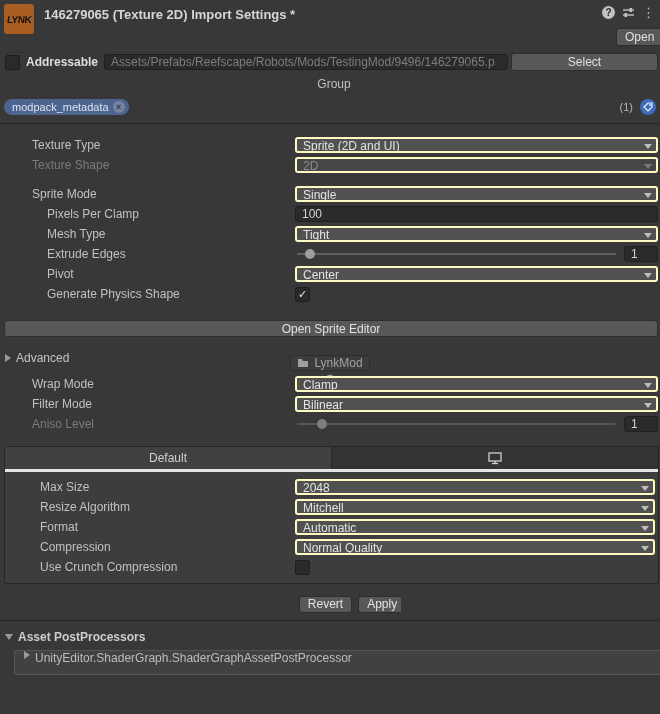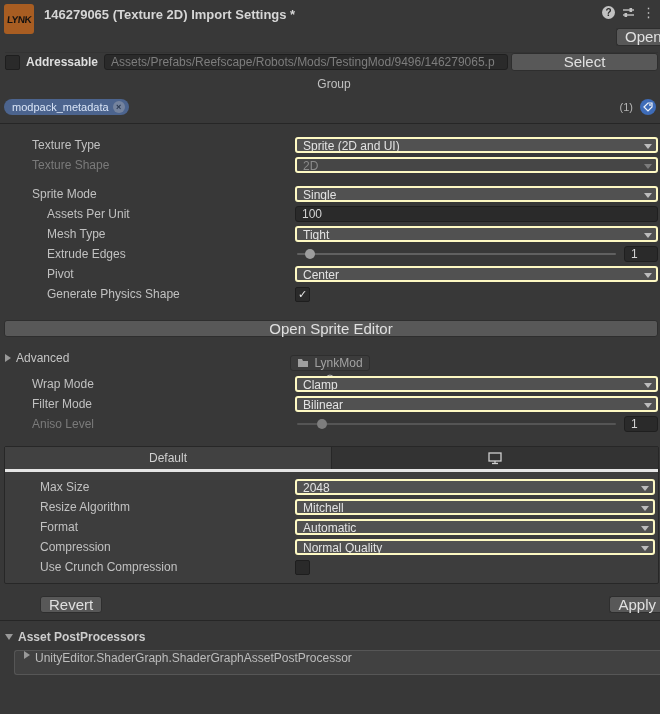--- a/index.html
+++ b/index.html
@@ -12,21 +12,21 @@
   .logo{position:absolute;left:4px;top:4px;width:30px;height:30px;background:#a85d22;
         border-radius:3px;display:flex;align-items:center;justify-content:center;}
   .logo span{color:#151210;font-weight:bold;font-size:10px;letter-spacing:-0.5px;transform:skewX(-6deg);}
   .title{position:absolute;left:44px;top:7px;color:#d6d6d6;font-size:13px;font-weight:bold;white-space:nowrap;}
   .tb-icons{position:absolute;right:5px;top:6px;display:flex;align-items:center;gap:7px;}
   .help-ic{width:13px;height:13px;border-radius:50%;background:#c2c2c2;color:#2b2b2b;
            font-size:10px;font-weight:bold;line-height:13px;text-align:center;}
   .kebab{color:#c2c2c2;font-size:13px;line-height:13px;}
   .open-row{position:absolute;right:0;top:28px;}
   .btn{background:#585858;border:1px solid #2e2e2e;border-radius:3px;color:#e0e0e0;
-       font-size:15px;height:18px;line-height:16px;text-align:center;box-sizing:border-box;
+       font-size:12px;height:18px;line-height:16px;text-align:center;box-sizing:border-box;
        padding:0 8px;font-family:"Liberation Sans",sans-serif;}
   .open-btn{width:44px;border-radius:3px 0 0 3px;border-right:none;}
 
   
   .frow{display:flex;align-items:center;height:16px;margin:0 2px 4px 17px;}
   .lcol{flex:0 0 278px;box-sizing:border-box;padding-left:15px;color:#c1c1c1;
         white-space:nowrap;overflow:hidden;}
   .lcol.ind{padding-left:30px;}
   .lcol.p8{padding-left:8px;}
   .dis{color:#7a7a7a;}
@@ -90,21 +90,21 @@
   
   .pbox{margin:14px 1px 0 4px;border:1px solid #272727;background:#3d3d3d;border-radius:2px;}
   .tabbar{display:flex;height:22px;border-bottom:3px solid #e5e5e5;}
   .tab{flex:1;text-align:center;line-height:22px;color:#d0d0d0;}
   .tab.active{background:#414141;border-right:1px solid #272727;}
   .tab.inactive{background:#333;display:flex;align-items:center;justify-content:center;}
   .pbody{padding:7px 0 8px;}
   .pbox .lcol{flex:0 0 273px;padding-left:18px;}
   .pbox .frow{margin-right:3px;}
 
-  .footer{display:flex;justify-content:space-between;gap:6px;margin:12px 0 0;padding-left:40px;}
+  .footer{display:flex;justify-content:center;gap:6px;margin:12px 0 0;padding-left:40px;}
   .footer .btn{height:17px;line-height:15px;}
   .apply-btn{border-radius:3px 0 0 3px;border-right:none;padding-right:4px;}
 
   .pp-head{display:flex;align-items:center;margin:8px 0 0 5px;height:16px;}
   .pp-title{font-weight:bold;color:#cdcdcd;}
   .pp-box{margin:5px 0 0 14px;width:calc(100% - 14px);height:25px;box-sizing:border-box;
           background:#414141;border:1px solid #565656;border-radius:3px 0 0 3px;border-right:none;
           display:flex;align-items:flex-start;padding-left:9px;color:#bdbdbd;}
 </style>
 </head>
@@ -189,21 +189,21 @@
 
     <div class="frow">
       <span class="lcol">Sprite Mode</span>
       <span class="dd">
         <span>Single</span>
         <span class="dd-arrow"></span>
       </span>
     </div>
 
     <div class="frow">
-      <span class="lcol ind">Assets Per Unit</span>
+      <span class="lcol ind">Pixels Per Clamp</span>
       <span class="tf">100</span>
     </div>
 
     <div class="frow">
       <span class="lcol ind">Mesh Type</span>
       <span class="dd">
         <span>Tight</span>
         <span class="dd-arrow"></span>
       </span>
     </div>

